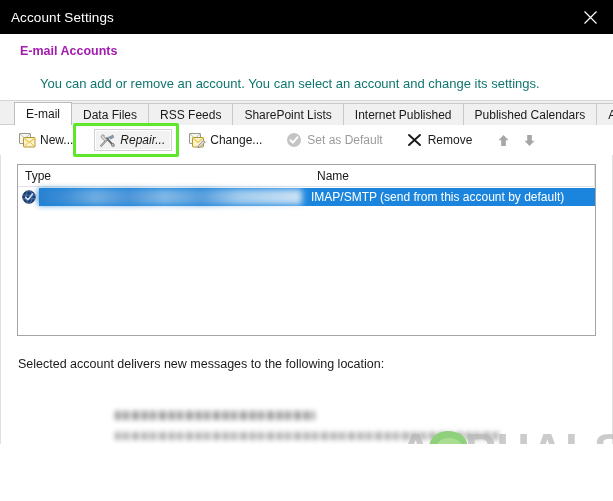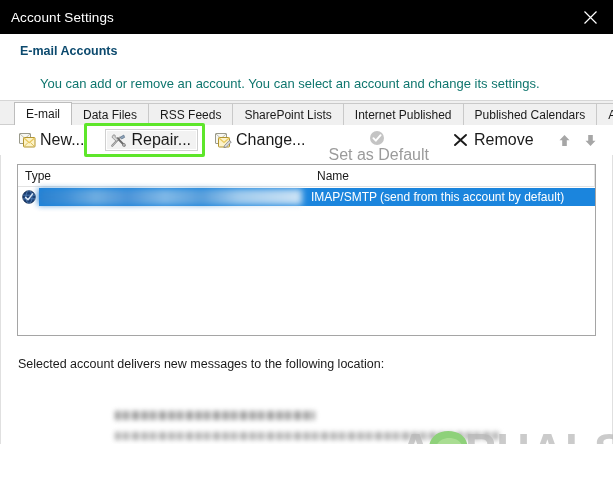--- a/index.html
+++ b/index.html
@@ -65,21 +65,21 @@
     left: 0; top: 0;
     width: 613px;
     height: 66px;
     background: #ffffff;
   }
   .header-title {
     position: absolute;
     left: 20px; top: 10px;
     font-size: 12.5px;
     font-weight: bold;
-    color: #0c4a6e;
+    color: #a21caf;
     white-space: nowrap;
   }
   .header-sub {
     position: absolute;
     left: 40px; top: 42px;
     font-size: 13px;
     color: #0f766e;
     white-space: nowrap;
   }
 
@@ -148,21 +148,21 @@
     background: #ffffff;
     display: flex;
     align-items: center;
   }
   .tb-item {
     display: flex;
     align-items: center;
     height: 22px;
     padding: 0 6px 0 3px;
     margin-left: 4px;
-    font-size: 16px;
+    font-size: 12px;
     color: #1a1a1a;
     white-space: nowrap;
     box-sizing: border-box;
     border: 1px solid transparent;
     cursor: default;
     text-align: right;
   }
   .tb-item:first-child { margin-left: 14px; }
   .tb-item.disabled { color: #9b9b9b; }
   .tb-item .tb-icon {
@@ -174,20 +174,21 @@
     justify-content: center;
     flex: none;
   }
   .tb-item .tb-icon svg { display: block; }
 
   
   .tb-repair-wrap {
     position: relative;
     display: flex;
     align-items: center;
+    font-style: italic;
   }
   .tb-item.pressed {
     background: #f2f2f2;
     border: 1px solid #d0d0d0;
     box-shadow: inset 0 0 0 1px #ffffff;
   }
   .highlight-box {
     position: absolute;
     left: -7px;
     top: -6px;
@@ -512,21 +513,21 @@
             <path d="M1 1 L6 5.5 L11 1" fill="none" stroke="#b9b9a8" stroke-width="0.9"></path>
             <rect x="3.5" y="4.5" width="11" height="9.5" rx="0.8" fill="#fdf3c8" stroke="#b3952f"></rect>
             <path d="M4 5 L9 9.4 L14.2 5" fill="none" stroke="#e8c65a" stroke-width="1.2"></path>
             <path d="M9.5 12.5 L14.5 7.3 L16.3 9.0 L11.3 14.2 L8.9 14.6 Z" fill="#d9d9d9" stroke="#7a7a7a" stroke-width="0.7"></path>
             <path d="M14.2 7.6 L16.0 9.3" stroke="#8c8c8c" stroke-width="0.7"></path>
           </svg>
         </span>
         <span>Change...</span>
       </div>
 
-      <div class="tb-item disabled" style="margin-left:12px;flex-direction:column;">
+      <div class="tb-item disabled" style="margin-left:12px;">
         <span class="tb-icon">
           <svg width="16" height="16" viewBox="0 0 16 16">
             <circle cx="8" cy="8" r="7" fill="#c4c4c4"></circle>
             <path d="M4.4 8.2 L6.8 10.7 L11.6 5.2" fill="none" stroke="#ffffff" stroke-width="1.9" stroke-linecap="round" stroke-linejoin="round"></path>
           </svg>
         </span>
         <span>Set as Default</span>
       </div>
 
       <div class="tb-item" style="margin-left:12px;">

